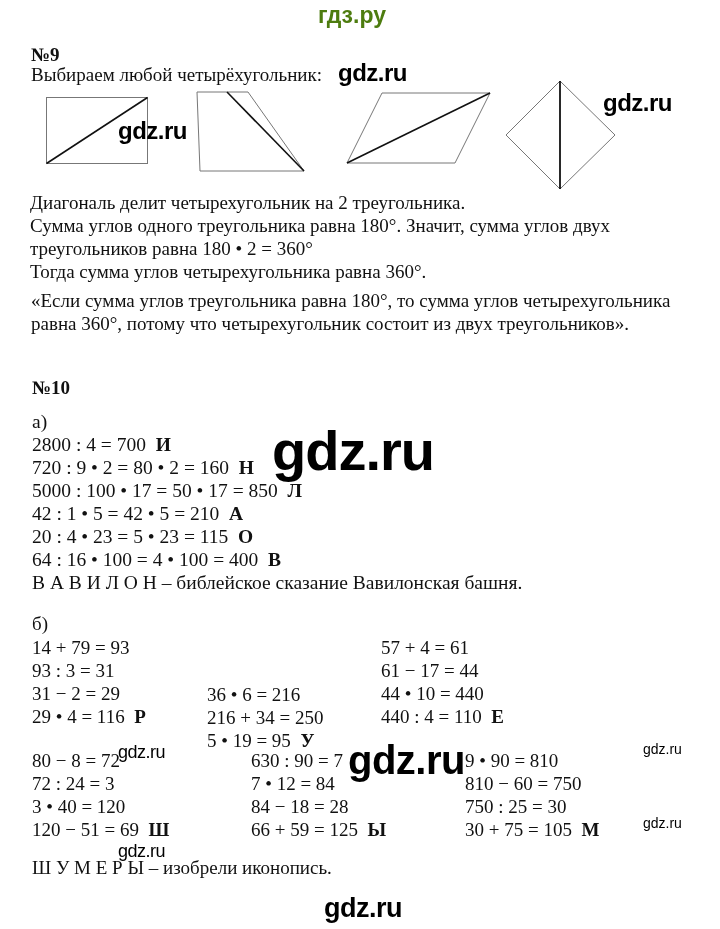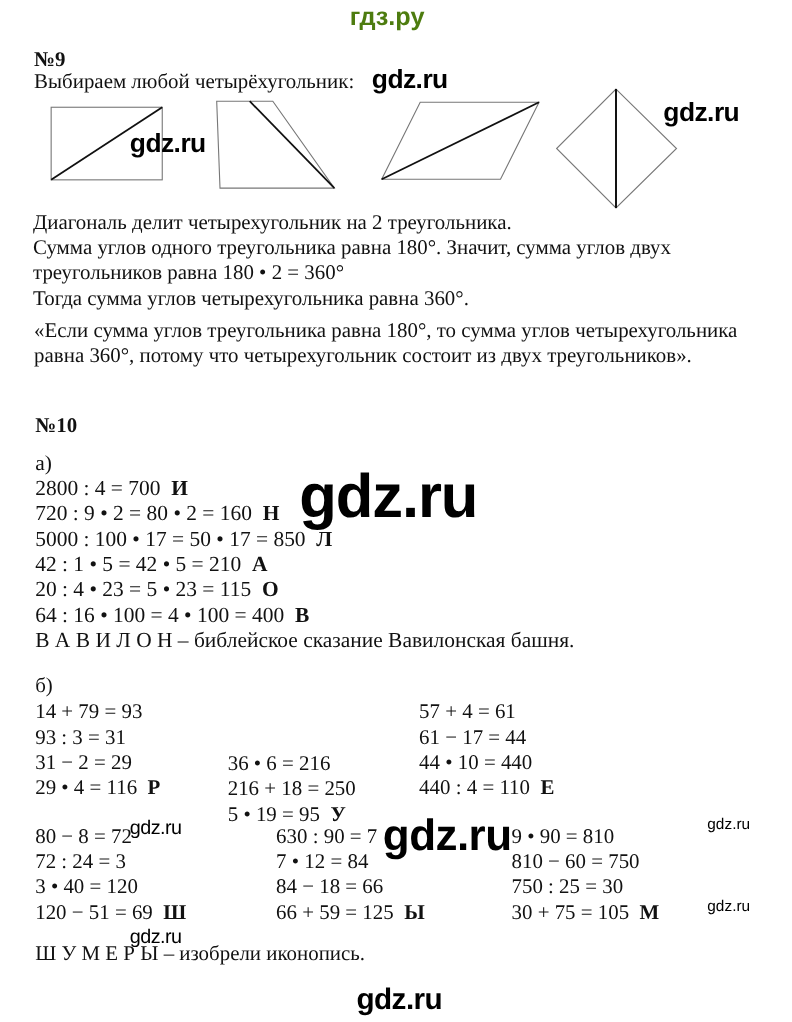--- a/index.html
+++ b/index.html
@@ -86,40 +86,40 @@
 <div class="abs txt" style="left:32px; top:612px;">б)</div>
 
 <div class="abs txt" style="left:32px; top:636px;">
   <div class="line">14 + 79 = 93</div>
   <div class="line">93 : 3 = 31</div>
   <div class="line">31 − 2 = 29</div>
   <div class="line"><span>29 • 4 = 116</span>&nbsp;&nbsp;<span class="b">Р</span></div>
 </div>
 <div class="abs txt" style="left:207px; top:636px;margin-top:47px;">
   <div class="line">36 • 6 = 216</div>
-  <div class="line">216 + 18 = 250</div>
+  <div class="line">216 + 34 = 250</div>
   <div class="line"><span>5 • 19 = 95</span>&nbsp;&nbsp;<span class="b">У</span></div>
 </div>
 <div class="abs txt" style="left:381px; top:636px;">
   <div class="line">57 + 4 = 61</div>
   <div class="line">61 − 17 = 44</div>
   <div class="line">44 • 10 = 440</div>
   <div class="line"><span>440 : 4 = 110</span>&nbsp;&nbsp;<span class="b">Е</span></div>
 </div>
 
 <div class="abs txt" style="left:32px; top:749px;">
   <div class="line">80 − 8 = 72</div>
   <div class="line">72 : 24 = 3</div>
   <div class="line">3 • 40 = 120</div>
   <div class="line"><span>120 − 51 = 69</span>&nbsp;&nbsp;<span class="b">Ш</span></div>
 </div>
 <div class="abs txt" style="left:251px; top:749px;">
   <div class="line">630 : 90 = 7</div>
   <div class="line">7 • 12 = 84</div>
-  <div class="line">84 − 18 = 66</div>
+  <div class="line">84 − 18 = 28</div>
   <div class="line"><span>66 + 59 = 125</span>&nbsp;&nbsp;<span class="b">Ы</span></div>
 </div>
 <div class="abs txt" style="left:465px; top:749px;">
   <div class="line">9 • 90 = 810</div>
   <div class="line">810 − 60 = 750</div>
   <div class="line">750 : 25 = 30</div>
   <div class="line"><span>30 + 75 = 105</span>&nbsp;&nbsp;<span class="b">М</span></div>
 </div>
 
 <div class="abs txt" style="left:32px; top:856px;">Ш У М Е Р Ы – изобрели иконопись.</div>

